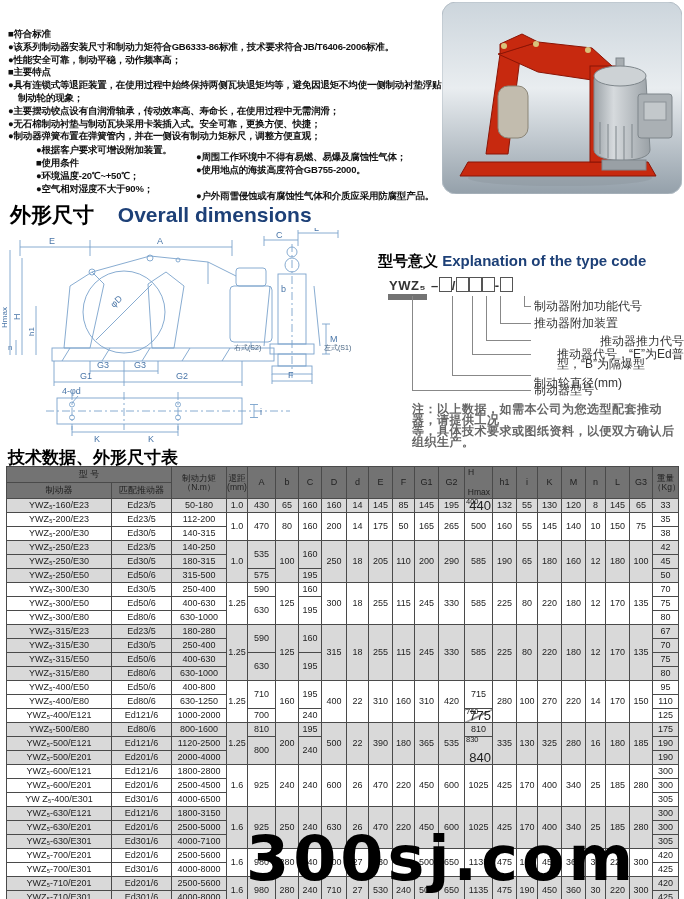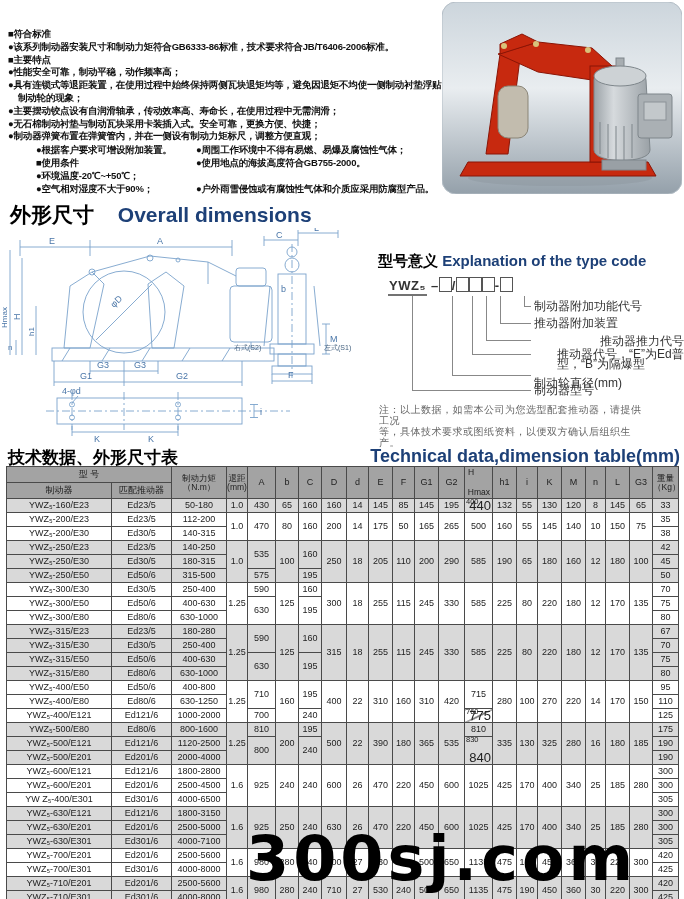--- a/index.html
+++ b/index.html
@@ -4,51 +4,51 @@
 <style>
   html,body{margin:0;padding:0;background:#fff;}
   .page{position:relative;width:684px;height:899px;background:#fff;overflow:hidden;
         font-family:"Liberation Sans",sans-serif;}
   
   .features{position:absolute;left:8px;top:28px;width:434px;
             font-weight:bold;font-size:9.5px;line-height:12.8px;color:#111;letter-spacing:-0.2px;}
   .fline{padding-left:10px;text-indent:-10px;}
   .cols{display:flex;margin-top:1px;}
   .colL{width:160px;margin-left:28px;}
-  .colR{flex:1;}
+  .colR{flex:1;margin-top:7px;}
   .colL div,.colR div{min-height:12.8px;padding-left:10px;text-indent:-10px;}
   
   .photo{position:absolute;left:442px;top:2px;width:240px;height:192px;}
   
   .h-cn{font-weight:bold;color:#000;}
   .h-en{font-weight:bold;color:#1d4077;}
   .dims-head{position:absolute;left:10px;top:201px;font-size:21px;}
   .dims-head .h-en{margin-left:18px;}
   .type-head{position:absolute;left:378px;top:252px;font-size:15px;}
   .table-head-cn{position:absolute;left:8px;top:446px;font-size:17px;text-align:center;}
   .table-head-en{position:absolute;right:4px;top:446px;font-size:18px;}
   
   .drawing{position:absolute;left:2px;top:228px;}
   .drawing text{font-family:"Liberation Sans",sans-serif;}
   
   .codeline{position:absolute;left:388px;top:277px;font-size:13px;font-weight:bold;color:#333;
             letter-spacing:.5px;}
-  .code-prefix{border-bottom:2px solid #737373;padding:0 1px 1px 1px;}
+  .code-prefix{border-bottom:6px solid #737373;padding:0 1px 1px 1px;}
   .code-box{display:inline-block;width:11px;height:13px;border:1px solid #555;vertical-align:-2px;}
   .conn{position:absolute;border-left:1px solid #888;border-bottom:1px solid #888;}
   .code-label{position:absolute;left:534px;width:150px;font-size:12px;line-height:10px;color:#333;}
-  .code-note{position:absolute;left:379px;top:404px;width:272px;font-size:10px;line-height:11px;
-             color:#666;letter-spacing:.5px;filter:blur(.3px);}
+  .code-note{position:absolute;left:412px;top:404px;width:272px;font-size:12px;line-height:11px;
+             color:#666;letter-spacing:.5px;filter:blur(.3px);font-weight:bold;}
   
   table.spec{position:absolute;left:6px;top:466px;width:672px;table-layout:fixed;
              border-collapse:collapse;font-size:9px;border:1.5px solid #333;}
   .spec td,.spec th{border:1px solid #4a4a4a;text-align:center;vertical-align:middle;
              padding:0;height:13px;line-height:1.05;overflow:hidden;white-space:nowrap;
              font-weight:normal;color:#222;}
-  .spec thead th{background:#a3a3a3;height:15px;}
+  .spec thead th{background:#737373;height:15px;}
   .spec .pre{white-space:pre-line;font-size:8.5px;line-height:1.0;}
   .spec tr.shade td{background:#d9d9d9;}
   .spec tr.gs td{border-top:1.5px solid #333;}
   .diag{position:relative;
     background-image:linear-gradient(to bottom right,
       transparent calc(50% - .6px), #555 calc(50% - .6px),
       #555 calc(50% + .6px), transparent calc(50% + .6px));}
   .diag .tl{position:absolute;left:1px;top:-1px;font-size:7.5px;}
   .diag .br{position:absolute;right:1px;bottom:-1px;font-size:13px;}
   th.diag .tl{font-size:8.5px;top:1px;left:3px;}
@@ -59,22 +59,22 @@
 </style>
 </head>
 <body>
 
 <div class="page">
 
   <div class="features">
     <div>
         <div class="fline">■符合标准</div>
         <div class="fline">●该系列制动器安装尺寸和制动力矩符合GB6333-86标准，技术要求符合JB/T6406-2006标准。</div>
+        <div class="fline">●性能安全可靠，制动平稳，动作频率高；</div>
         <div class="fline">■主要特点</div>
-        <div class="fline">●性能安全可靠，制动平稳，动作频率高；</div>
         <div class="fline">●具有连锁式等退距装置，在使用过程中始终保持两侧瓦块退矩均等，避免因退矩不均使一侧制动衬垫浮贴制动轮的现象；</div>
         <div class="fline">●主要摆动铰点设有自润滑轴承，传动效率高、寿命长，在使用过程中无需润滑；</div>
         <div class="fline">●无石棉制动衬垫与制动瓦块采用卡装插入式。安全可靠，更换方便、快捷；</div>
         <div class="fline">●制动器弹簧布置在弹簧管内，并在一侧设有制动力矩标尺，调整方便直观；</div>
       </div>
     <div class="cols">
       <div class="colL">
           <div>●根据客户要求可增设附加装置。</div>
           <div>■使用条件</div>
           <div>●环境温度-20℃~+50℃；</div>
@@ -253,21 +253,20 @@
   <div class="code-label" style="top:336px;text-align:right;">推动器推力代号</div>
   <div class="code-label" style="top:349px;margin-left:23px;">推动器代号，“E”为Ed普通型，“B”为隔爆型</div>
   <div class="code-label" style="top:378px;">制动轮直径(mm)</div>
   <div class="code-label" style="top:385px;">制动器型号</div>
   <div class="code-note">
     <div>注：以上数据，如需本公司为您选型配套推动器，请提供工况</div>
     <div>等，具体技术要求或图纸资料，以便双方确认后组织生产。</div>
   </div>
 
   <div class="table-head-cn h-cn">技术数据、外形尺寸表</div>
-  <div class="table-head-en h-en">Technical data,dimension table(mm)</div>
 
   <table class="spec">
     <colgroup>
       <col style="width:105px">
         <col style="width:60px">
         <col style="width:55px">
         <col style="width:21px">
       <col style="width:28px">
         <col style="width:23px">
         <col style="width:23px">

